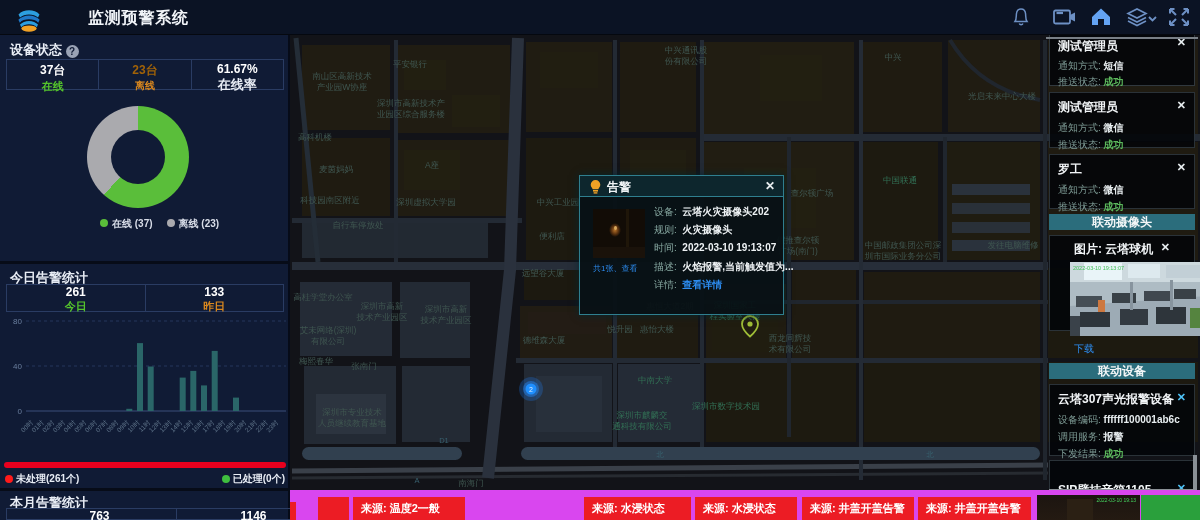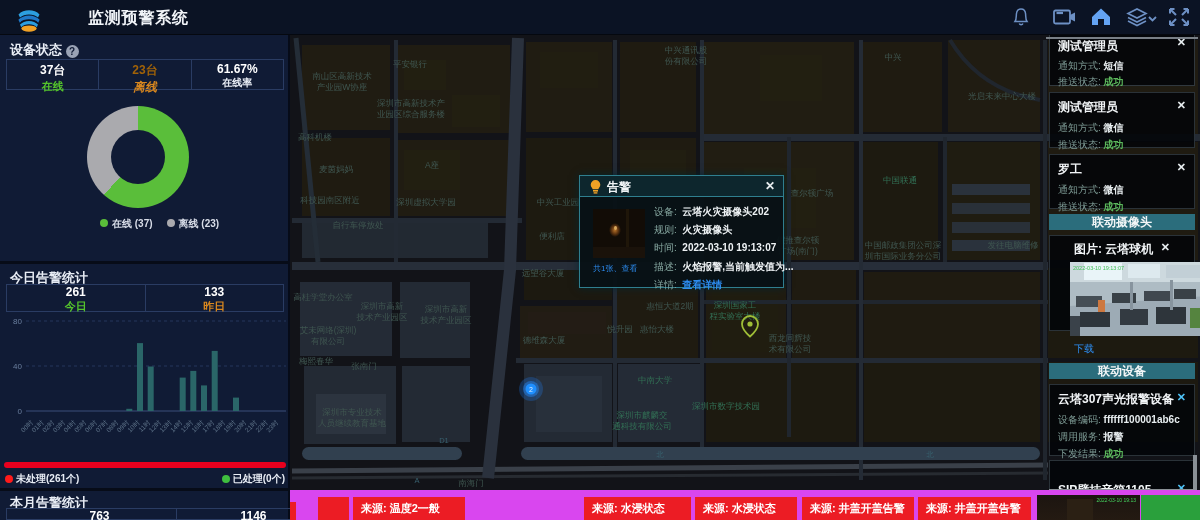--- a/index.html
+++ b/index.html
@@ -223,25 +223,25 @@
 
 <div class="abs" style="left:10px;top:41px;font-size:13px;font-weight:bold;color:#e8edf5;">设备状态 <span style="display:inline-block;width:13px;height:13px;border-radius:50%;background:#9aa3b5;color:#101b35;font-size:10px;font-weight:bold;text-align:center;line-height:13px;vertical-align:-1px;">?</span></div>
 
 <div class="abs" style="left:6px;top:59px;width:278px;height:31px;border:1px solid #2a3c63;display:flex;">
   <div style="flex:1;border-right:1px solid #2a3c63;text-align:center;">
         <div style="font-size:12px;font-weight:bold;color:#fff;margin-top:2px;">37台</div>
         <div style="font-size:11px;font-weight:bold;color:#54c32c;">在线</div>
       </div>
   <div style="flex:1;border-right:1px solid #2a3c63;text-align:center;">
         <div style="font-size:12px;font-weight:bold;color:#a16207;margin-top:2px;">23台</div>
-        <div style="font-size:12px;font-weight:bold;color:#d8871f;font-style:italic;">离线</div>
+        <div style="font-size:10px;font-weight:bold;color:#d8871f;">离线</div>
       </div>
   <div style="flex:1;text-align:center;">
         <div style="font-size:12px;font-weight:bold;color:#fff;margin-top:2px;">61.67%</div>
-        <div style="font-size:10px;font-weight:bold;color:#e8edf5;">在线率</div>
+        <div style="font-size:13px;font-weight:bold;color:#e8edf5;">在线率</div>
       </div>
 </div>
 
 <div class="abs" style="left:87px;top:106px;width:102px;height:102px;border-radius:50%;background:conic-gradient(#5abe3a 0deg 222deg, #aaaaae 222deg 360deg);"></div>
 <div class="abs" style="left:111px;top:130px;width:54px;height:54px;border-radius:50%;background:#101b35;"></div>
 
 <div class="abs" style="left:100px;top:217px;font-size:10px;color:#d8dde8;font-weight:bold;"><span style="display:inline-block;width:8px;height:8px;border-radius:50%;background:#5abe3a;margin-right:4px;"></span>在线 (37)<span style="display:inline-block;width:8px;height:8px;border-radius:50%;background:#aaaaae;margin:0 4px 0 14px;"></span>离线 (23)</div>
 
 <div class="abs" style="left:0;top:261px;width:290px;height:3px;background:#070c18;"></div>
 
@@ -316,21 +316,21 @@
 
 <div class="abs" style="left:0;top:488px;width:290px;height:3px;background:#070c18;"></div>
 
 <div class="abs" style="left:10px;top:494px;font-size:13px;font-weight:bold;color:#e8edf5;">本月告警统计</div>
 
 <div class="abs" style="left:6px;top:508px;width:325px;height:12px;border:1px solid #2a3c63;display:flex;padding-left:16px;">
   <div style="flex:1;border-right:1px solid #2a3c63;text-align:center;font-size:12px;font-weight:bold;color:#fff;">763</div>
   <div style="flex:1;text-align:center;font-size:12px;font-weight:bold;color:#fff;">1146</div>
 </div>
 
-<div class="abs" style="left:579px;top:175px;width:205px;height:113px;background:rgba(7,17,21,0.94);border:1px solid #2f7f8f;box-shadow:0 0 8px rgba(0,40,50,0.8);">
+<div class="abs" style="left:579px;top:175px;width:205px;height:140px;background:rgba(7,17,21,0.94);border:1px solid #2f7f8f;box-shadow:0 0 8px rgba(0,40,50,0.8);">
 
   <div style="height:21px;background:#0d262d;border-bottom:1px solid #2f7f8f;position:relative;">
     <svg style="position:absolute;left:9px;top:3px;" width="13" height="15" viewBox="0 0 13 15">
       <path d="M6.5 1 a4.8 4.8 0 0 1 4.8 4.8 c0 2.2-1.6 3.2-2 4.4 l-5.6 0 c-0.4-1.2-2-2.2-2-4.4 A4.8 4.8 0 0 1 6.5 1 Z" fill="#f0a125"></path>
       <rect x="4" y="11" width="5" height="1.6" fill="#f0a125"></rect>
       <rect x="4.6" y="13.2" width="3.8" height="1.4" fill="#f0a125"></rect>
     </svg>
     <span style="position:absolute;left:27px;top:3px;font-size:12px;font-weight:bold;color:#f0f4f6;">告警</span>
     <span style="position:absolute;right:8px;top:3px;font-size:12px;font-weight:bold;color:#e8eef0;">✕</span>
   </div>

